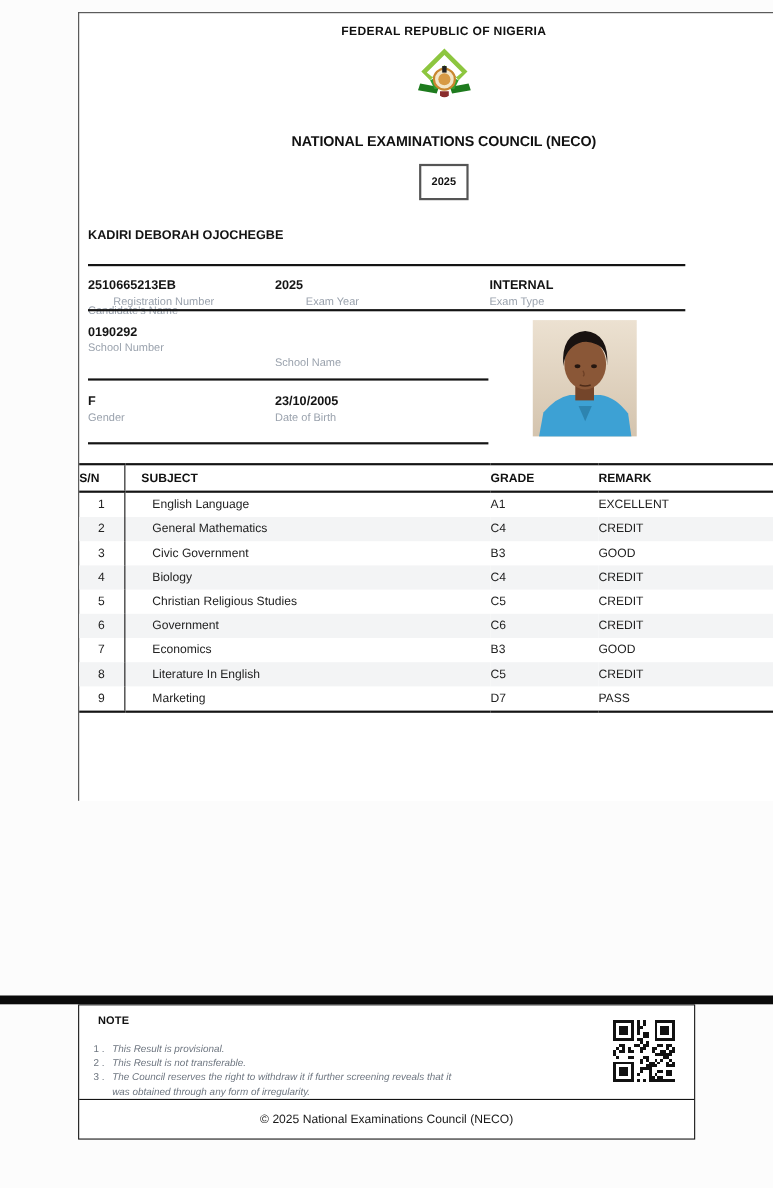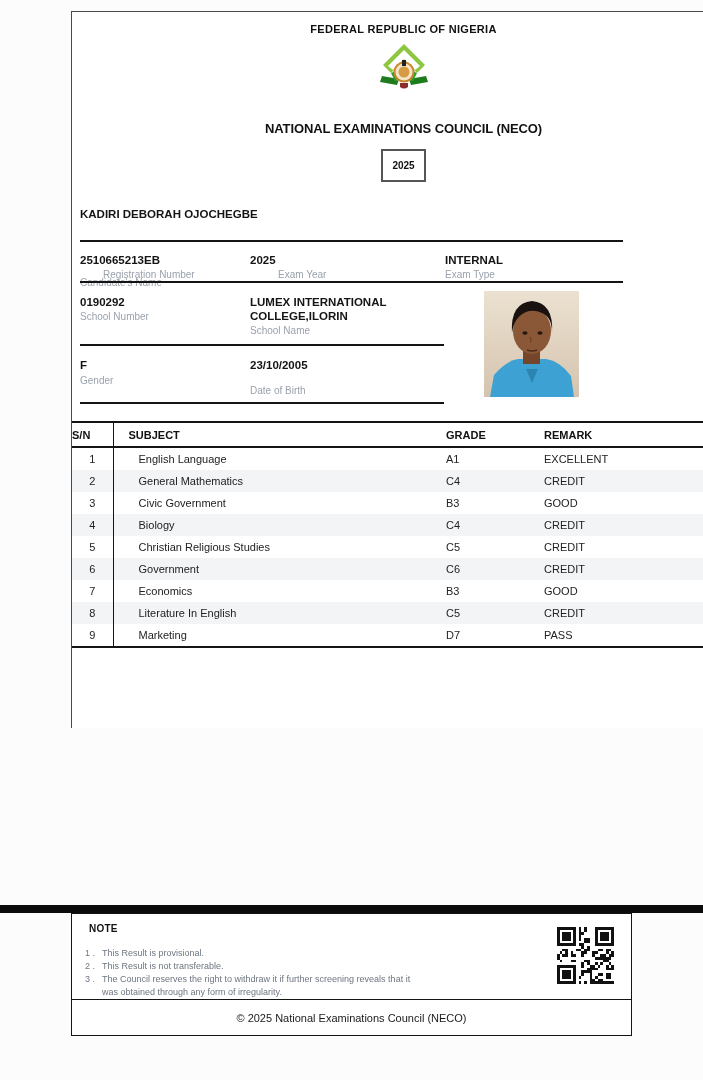--- a/index.html
+++ b/index.html
@@ -45,21 +45,21 @@
   
   .black-bar{position:absolute;left:0;top:905px;width:703px;height:8px;background:#0b0b0b;}
   .note-box{
     position:absolute;left:71px;top:913px;width:561px;height:123px;background:#fff;
     border:1px solid #141414;box-sizing:border-box;
   }
   .note-title{position:absolute;left:17px;top:9px;font-size:10px;font-weight:700;letter-spacing:.2px;}
   .note-list{position:absolute;left:13px;top:33px;font-size:9px;color:#6e7680;line-height:13px;}
   .note-item{display:flex;}
   .note-num{width:17px;flex:none;}
-  .note-txt{width:322px;}
+  .note-txt{width:322px;font-style:italic;}
   .qr{position:absolute;right:17px;top:13px;width:57px;height:57px;}
   .copyright{
     position:absolute;left:0;bottom:0;width:100%;height:36px;border-top:1px solid #141414;
     display:flex;align-items:center;justify-content:center;font-size:11px;color:#1a1a1a;box-sizing:border-box;
   }
 </style>
 </head>
 <body>
 
 <div class="page">
@@ -95,29 +95,27 @@
     <div class="val" style="left:8px;top:241px;">2510665213EB</div>
     <div class="lbl" style="left:8px;top:257px;padding-left:23px;">Registration Number</div>
     <div class="val" style="left:178px;top:241px;">2025</div>
     <div class="lbl" style="left:178px;top:257px;margin-left:28px;">Exam Year</div>
     <div class="val" style="left:373px;top:241px;">INTERNAL</div>
     <div class="lbl" style="left:373px;top:257px;">Exam Type</div>
     <div class="rule rule-full" style="top:269px;"></div>
 
     <div class="val" style="left:8px;top:283px;">0190292</div>
     <div class="lbl" style="left:8px;top:299px;">School Number</div>
-    <div class="val" style="left:178px;top:283px;width:180px;">LUMEX INTERNATIONAL
-COLLEGE,ILORIN</div>
     <div class="lbl" style="left:178px;top:313px;">School Name</div>
     <div class="rule rule-part" style="top:332px;"></div>
 
     <div class="val" style="left:8px;top:346px;">F</div>
     <div class="lbl" style="left:8px;top:363px;">Gender</div>
     <div class="val" style="left:178px;top:346px;">23/10/2005</div>
-    <div class="lbl" style="left:178px;top:373px;text-align:center;">Date of Birth</div>
+    <div class="lbl" style="left:178px;top:363px;text-align:center;">Date of Birth</div>
     <div class="rule rule-part" style="top:390px;"></div>
 
     <div class="photo">
       <svg width="95" height="106" viewBox="0 0 95 106">
         <defs>
           <linearGradient id="pbg" x1="0" y1="0" x2="0" y2="1">
             <stop offset="0" stop-color="#ece1d1"></stop>
               <stop offset="1" stop-color="#d4c4ae"></stop>
           </linearGradient>
         </defs>

